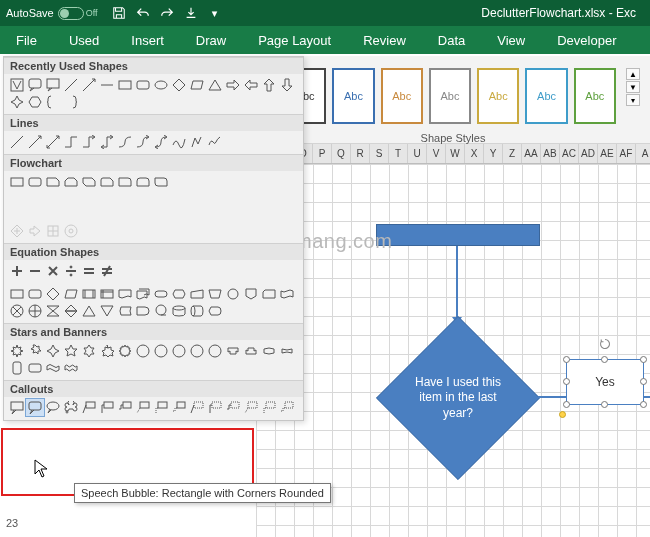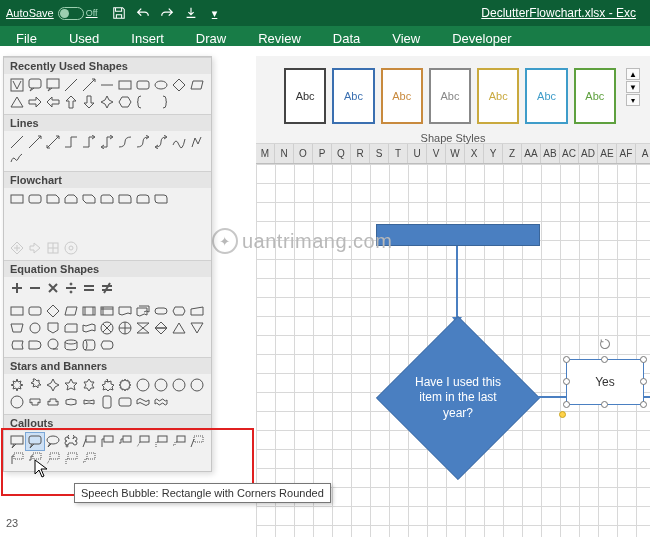--- a/index.html
+++ b/index.html
@@ -1,33 +1,33 @@
 <!DOCTYPE html>
 <html><head>
 <meta charset="utf-8">
 <style>
   * { box-sizing: border-box; margin: 0; padding: 0; font-family: "Segoe UI", Arial, sans-serif; }
   body { width: 650px; height: 537px; overflow: hidden; background: #fff; position: relative; }
   
   
-  .titlebar { background: #0d5e35; height: 26px; display: flex; align-items: center; color: #fff; font-size: 11px; padding: 0 6px; text-decoration: underline; }
+  .titlebar { background: #0d5e35; height: 26px; display: flex; align-items: center; color: #fff; font-size: 11px; padding: 0 6px; }
   .autosave { display: flex; align-items: center; gap: 4px; }
   .toggle { width: 26px; height: 13px; border: 1px solid #9ccfb0; border-radius: 7px; position: relative; display: inline-block; }
   .toggle::after { content: ""; position: absolute; left: 1px; top: 1px; width: 9px; height: 9px; background: #9ccfb0; border-radius: 50%; }
   .toggle-label { font-size: 9px; color: #aadbc0; margin-left: -2px;}
   .qat { display: flex; gap: 10px; margin-left: 14px; align-items: center; }
   .qat-icon { width: 14px; height: 14px; color: #fff; display: flex; align-items: center; justify-content: center; }
   .title-filename { margin-left: auto; margin-right: 8px; font-size: 12px; }
   
   
-  .ribbon-tabs { background: #187c47; height: 20px; display: flex; align-items: flex-end; }
+  .ribbon-tabs { background: #187c47; height: 28px; display: flex; align-items: center; }
   .ribbon-tab { padding: 0 16px; color: #fff; font-size: 13px; display: flex; align-items: center; cursor: pointer; }
   
   
-  .shapes-panel { position: absolute; left: 3px; top: 56px; width: 209px; background: #f1f1f1; border: 1px solid #c6c6c6; z-index: 30; box-shadow: 2px 2px 6px rgba(0,0,0,0.15); }
+  .shapes-panel { position: absolute; left: 3px; top: 56px; width: 301px; background: #f1f1f1; border: 1px solid #c6c6c6; z-index: 30; box-shadow: 2px 2px 6px rgba(0,0,0,0.15); }
   .shape-group-header { background: #e5e5e5; font-size: 11px; font-weight: bold; color: #444; padding: 2px 6px; border-top: 1px solid #d0d0d0; }
   .shape-row { display: flex; flex-wrap: wrap; gap: 0px; padding: 2px 4px 4px 4px; }
   .shape-icon { width: 18px; height: 17px; display: flex; align-items: center; justify-content: center; color: #555; }
   .shape-icon svg { width: 14px; height: 14px; stroke: #555; fill: none; stroke-width: 1; }
   .shape-icon.gray svg { stroke: #aaa; }
   
   .callouts-highlight { position: absolute; left: 1px; top: 428px; width: 253px; height: 68px; border: 2px solid #e02020; z-index: 31; pointer-events: none; }
   
   
   .tooltip { position: absolute; left: 28px; top: 483px; background: #fff; border: 1px solid #767676; padding: 3px 6px; font-size: 11px; color: #333; z-index: 35; white-space: nowrap; box-shadow: 2px 2px 4px rgba(0,0,0,0.2); margin-left: 46px; }
@@ -119,20 +119,21 @@
     <span class="qat-icon">▾</span>
   </div>
   <div class="title-filename">DeclutterFlowchart.xlsx - Exc</div>
 </div>
 
 <div class="ribbon-tabs">
   <div class="ribbon-tab">File</div>
   <div class="ribbon-tab">Used</div>
   <div class="ribbon-tab">Insert</div>
   <div class="ribbon-tab">Draw</div>
+  <div class="ribbon-tab">Page Layout</div>
   <div class="ribbon-tab">Review</div>
   <div class="ribbon-tab">Data</div>
   <div class="ribbon-tab">View</div>
   <div class="ribbon-tab">Developer</div>
 
 </div>
 
 <div class="ribbon-content">
   <div class="shape-styles">
     <div class="style-thumb thick">Abc</div>

